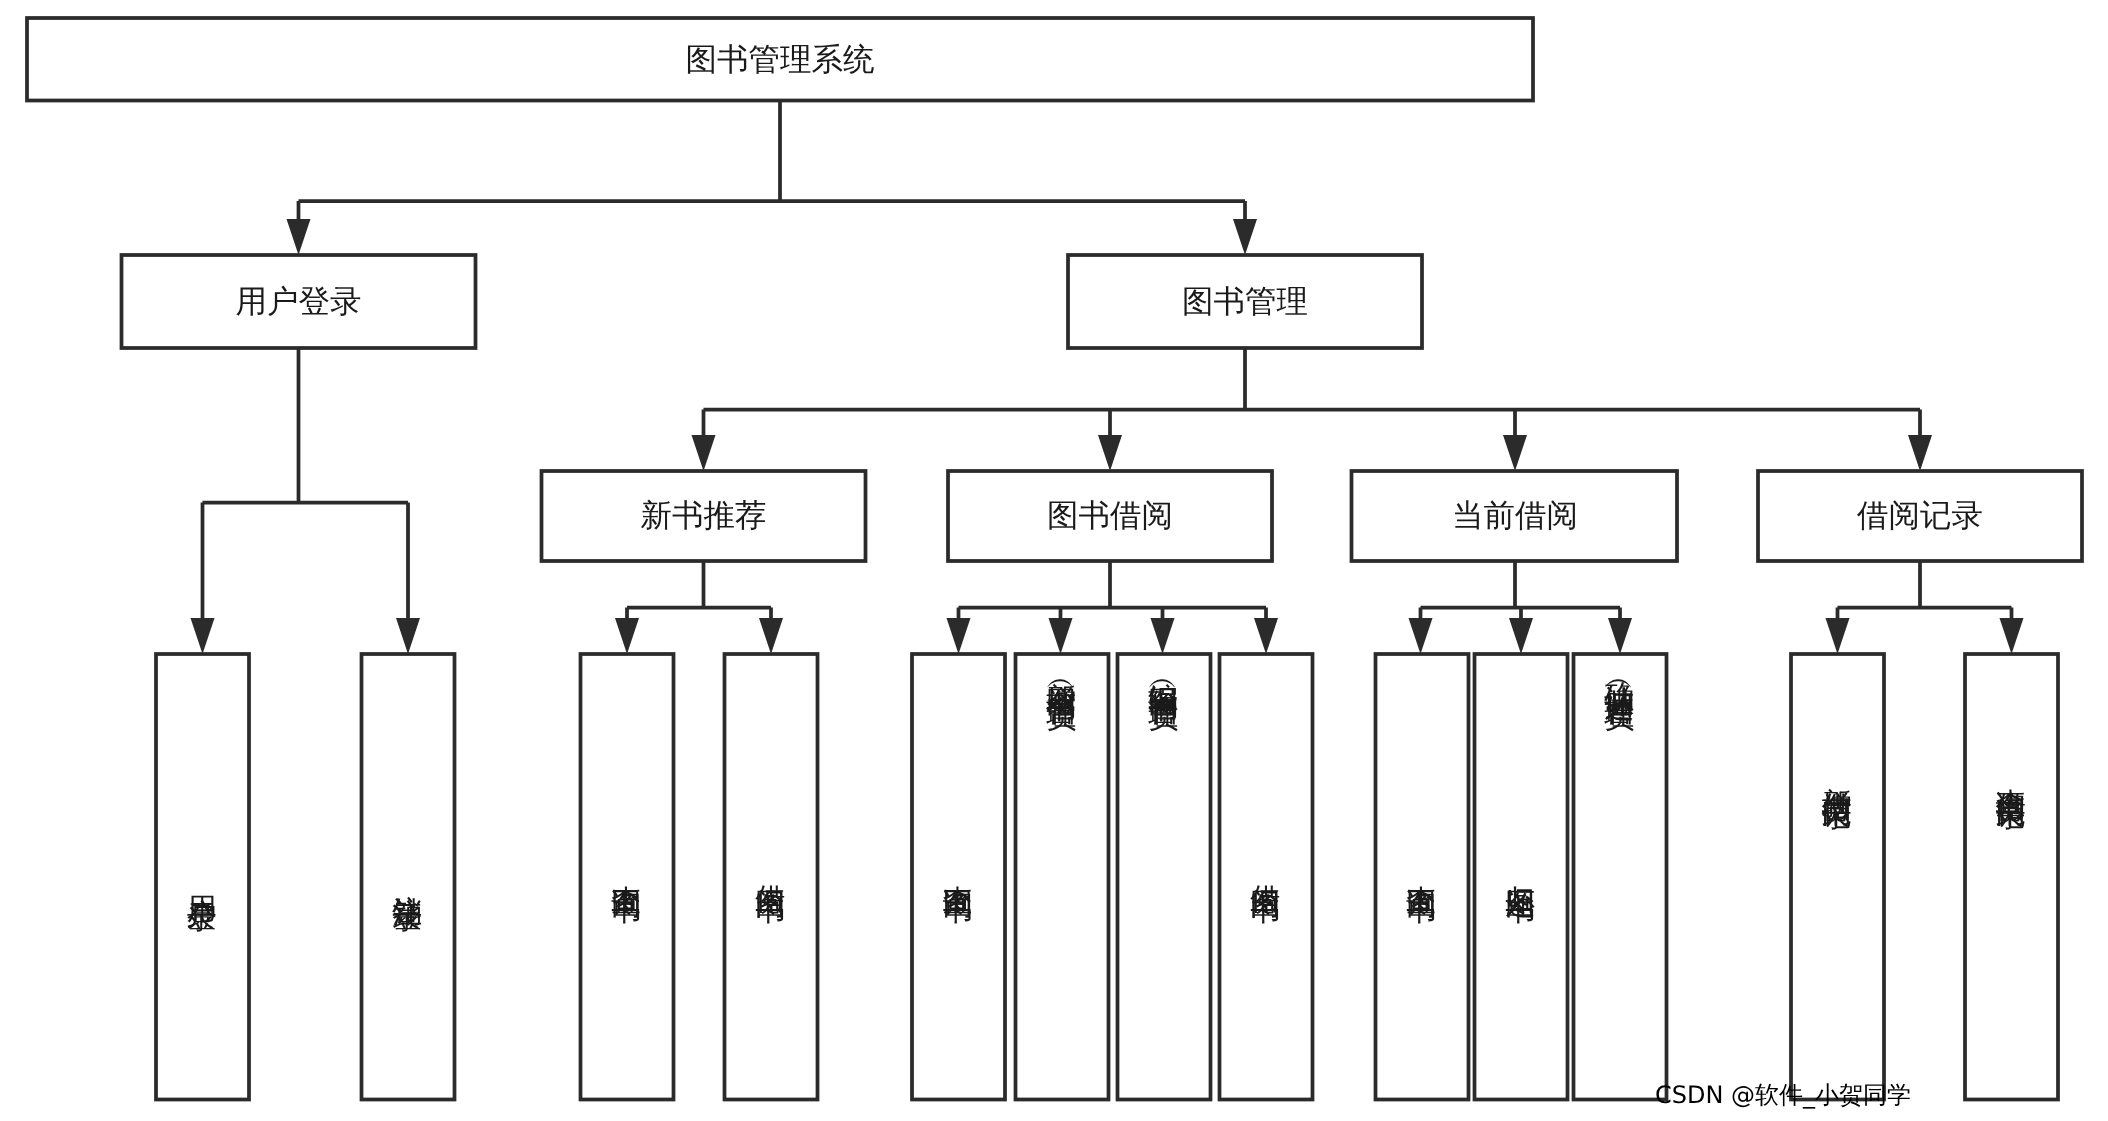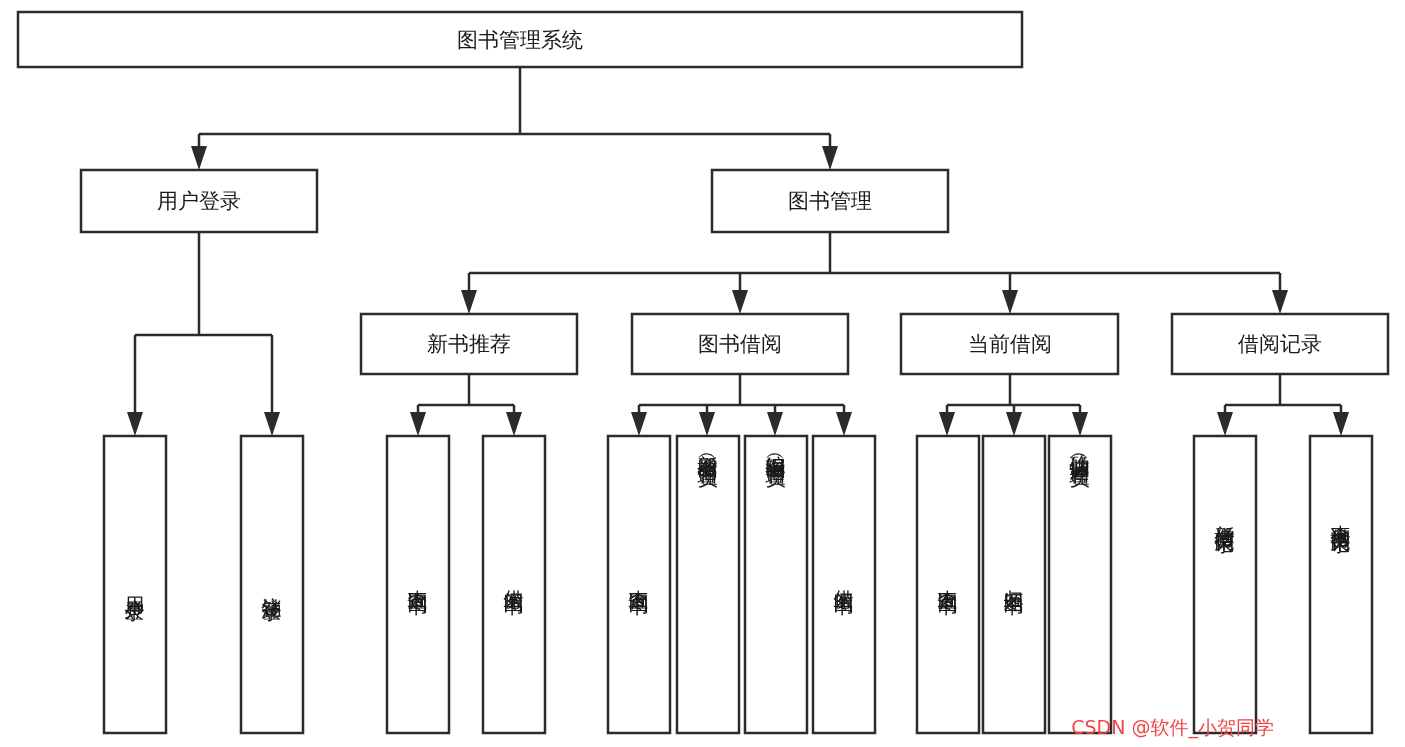--- a/index.html
+++ b/index.html
@@ -54,22 +54,22 @@
   }
   .arrow-head {
     fill: #2b2b2b;
     stroke: none;
   }
   .watermark {
     position: absolute;
     right: 16px;
     bottom: 6px;
     font-family: "DejaVu Sans", "Liberation Sans", sans-serif;
-    font-size: 19px;
-    color: #ef4444;
+    font-size: 16px;
+    color: #000000;
     white-space: nowrap;
     pointer-events: none;
   }
 </style>
 </head>
 <body>
 
 <div id="diagram-root">
 
   <svg class="diagram" viewBox="0 0 1405 747">

